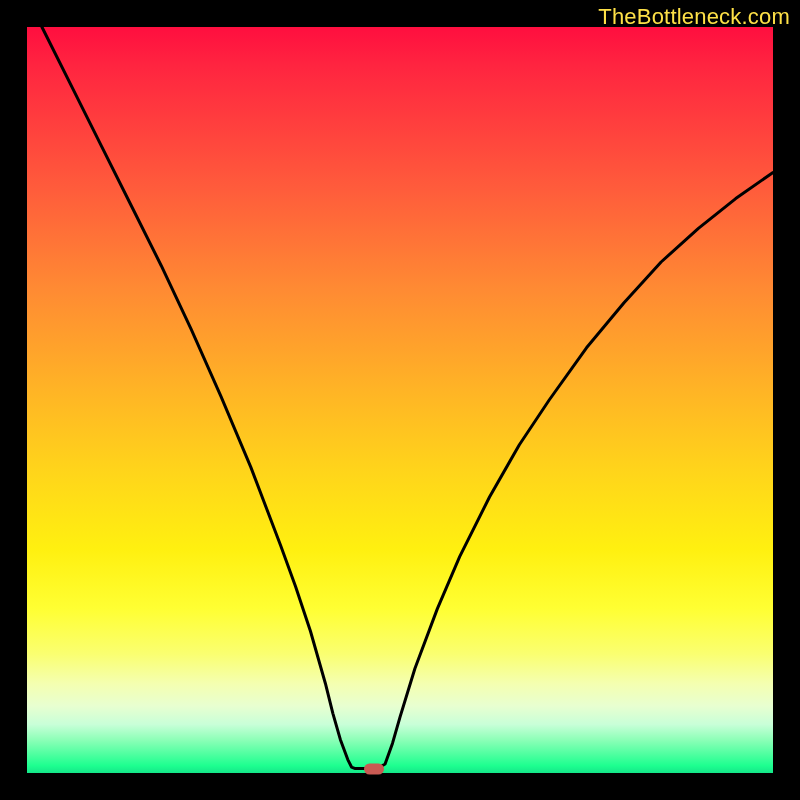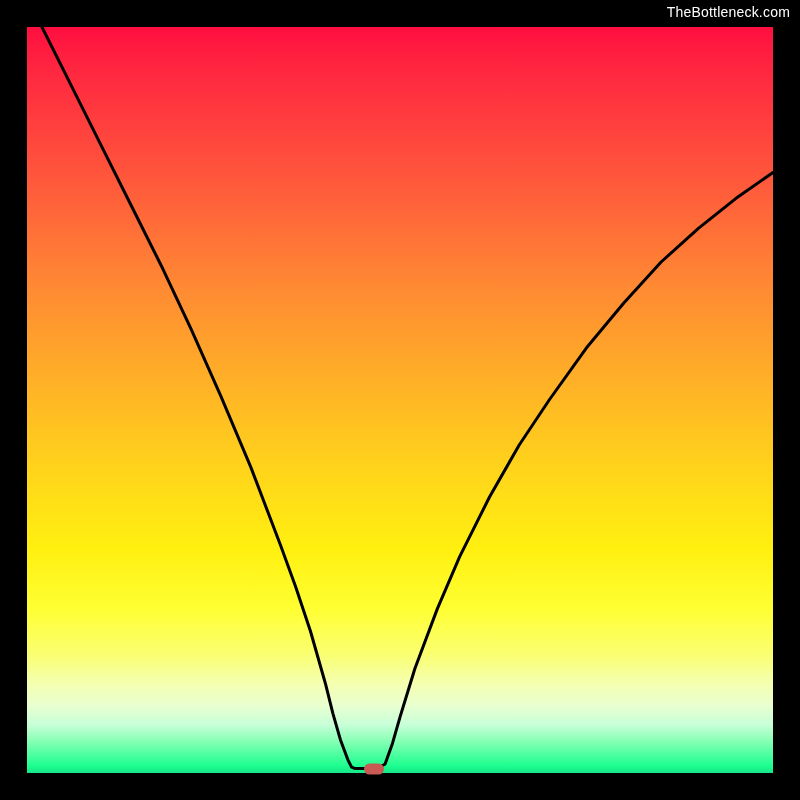--- a/index.html
+++ b/index.html
@@ -49,22 +49,22 @@
     left: 0;
     top: 0;
     width: 746px;
     height: 746px;
     overflow: visible;
   }
   .watermark {
     position: absolute;
     top: 4px;
     right: 10px;
-    color: #ffffff;
-    font-size: 14px;
+    color: #fde047;
+    font-size: 22px;
     font-weight: 500;
     letter-spacing: 0.2px;
     user-select: none;
   }
   .marker {
     position: absolute;
     width: 20px;
     height: 11px;
     border-radius: 6px;
     background: #c95a53;

